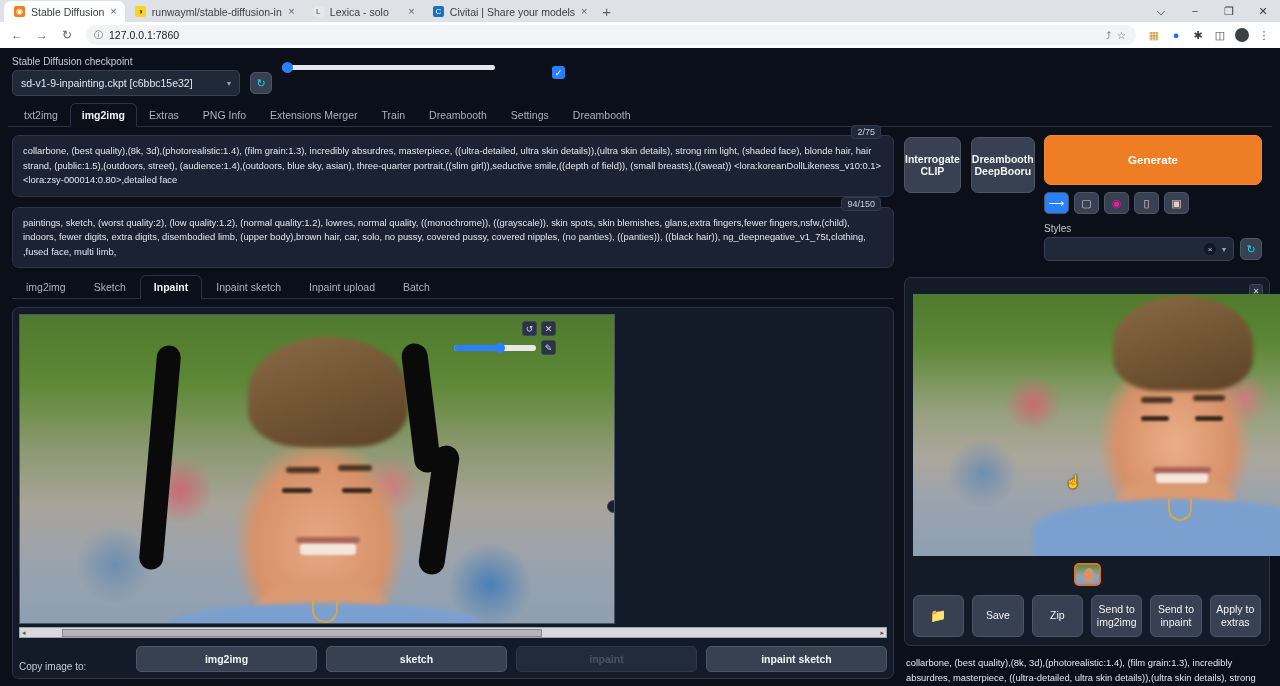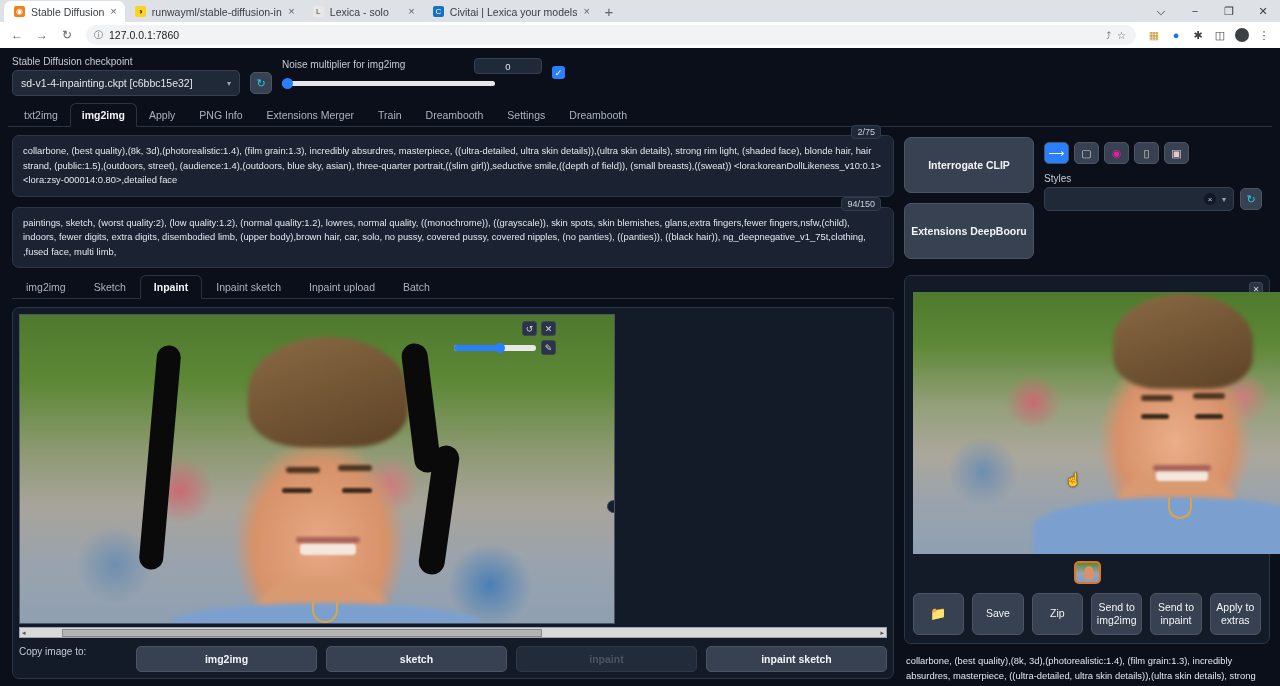--- a/index.html
+++ b/index.html
@@ -97,21 +97,21 @@
     position: relative; background: #1b2332; border: 1px solid #2c3648; border-radius: 7px;
     padding: 8px 10px; margin-bottom: 10px;
   }
   .prompt-text { font-size: 9.4px; line-height: 1.55; color: #e2e6ee; word-wrap: break-word; }
   .token-badge {
     position: absolute; top: -11px; right: 12px; background: #202938; border: 1px solid #323c50;
     border-radius: 4px; font-size: 9px; color: #c9cfdb; padding: 1px 5px;
   }
   .prompt-row { display: flex; gap: 10px; align-items: flex-start; }
 
-  .interrogate-col { width: 130px; display: flex; flex-direction: column; gap: 10px; padding-top: 2px; }
+  .interrogate-col { width: 130px; display: flex; flex-direction: row; gap: 10px; padding-top: 2px; }
   .interrogate-btn {
     height: 56px; background: #374151; border: 1px solid #4b5563; border-radius: 7px;
     display: flex; align-items: center; justify-content: center;
     font-size: 10.5px; font-weight: bold; color: #f3f4f6; text-align: center;
   }
   .gen-col { width: 218px; }
   .generate-btn {
     height: 50px; background: #ef7d24; border: 1px solid #f08a39; border-radius: 7px;
     display: flex; align-items: center; justify-content: center;
     font-size: 11.5px; font-weight: bold; color: #fff;
@@ -149,21 +149,21 @@
   .brush-row { position: absolute; top: 25px; right: 58px; display: flex; align-items: center; gap: 5px; }
   .brush-track { width: 82px; height: 6px; background: #e8e8e8; border-radius: 3px; position: relative; }
   .brush-fill { position: absolute; left: 0; top: 0; height: 6px; width: 46px; background: #2a7fff; border-radius: 3px; }
   .brush-thumb { position: absolute; left: 41px; top: -2px; width: 10px; height: 10px; border-radius: 50%; background: #2a7fff; }
   .rsz-dot { position: absolute; right: -6px; top: 185px; width: 13px; height: 13px; border-radius: 50%; background: #15202f; border: 1px solid #3b4658; }
   .hscroll { height: 11px; background: #d9d9d9; border: 1px solid #9aa3b2; display: flex; align-items: center;
              justify-content: space-between; padding: 0 2px; margin-top: 3px; position: relative; }
   .hscroll .thumb { position: absolute; left: 42px; top: 1px; height: 8px; width: 480px; background: #b4b4b4; border: 1px solid #8b8b8b; }
   .hscroll .arr { font-size: 7px; color: #555; z-index: 2; }
 
-  .copyrow { display: flex; align-items: flex-start; gap: 9px; margin-top: 8px; }
+  .copyrow { display: flex; align-items: flex-end; gap: 9px; margin-top: 8px; }
   .copy-label { font-size: 10px; color: #c5cad6; width: 108px; }
   .copy-btn {
     flex: 1 1 0; height: 26px; background: #374151; border: 1px solid #4b5563; border-radius: 5px;
     display: flex; align-items: center; justify-content: center; font-size: 10.5px; font-weight: bold; color: #f3f4f6;
   }
   .copy-btn.disabled { background: #222b3a; border-color: #2e3849; color: #4a5463; }
 
   
   .result-panel { background: #131a28; border: 1px solid #2c3648; border-radius: 7px; padding: 8px; position: relative; }
   .result-close { position: absolute; top: 6px; right: 6px; width: 14px; height: 14px; background: #2b3444;
@@ -203,21 +203,21 @@
     </div>
 
     <div class="tab">
       <span class="favicon" style="background:#e8e8e8;color:#444;">L</span>
       <span class="tab-title">Lexica - solo</span>
       <span class="tab-close">×</span>
     </div>
 
     <div class="tab">
       <span class="favicon" style="background:#1971c2;">C</span>
-      <span class="tab-title">Civitai | Lexica your models</span>
+      <span class="tab-title">Civitai | Share your models</span>
       <span class="tab-close">×</span>
     </div>
 
     <div class="newtab">+</div>
 
     <div class="winctl">
       <span>⌵</span>
       <span>−</span>
       <span>❐</span>
       <span>✕</span>
@@ -248,48 +248,44 @@
     </div>
   </div>
 </div>
 
 <div class="app">
 
   <div class="row-top">
     <div class="ckpt-wrap">
       <span class="field-label">Stable Diffusion checkpoint</span>
       <div class="ckpt-select">
-        <span>sd-v1-4-inpainting.ckpt [c6bbc15e32]</span>
+        <span>sd-v1-9-inpainting.ckpt [c6bbc15e32]</span>
         <span class="caret">▾</span>
       </div>
     </div>
 
     <div style="padding-top:16px;">
       <div class="icon-btn-blue">↻</div>
     </div>
 
     <div class="noise-wrap">
-      <div class="noise-head">
-        <span class="field-label">Noise multiplier for img2img</span>
-        <span class="noise-num">0</span>
-      </div>
       <div class="slider-track">
         <div class="slider-thumb"></div>
       </div>
     </div>
 
     <div class="cc-wrap">
       <span class="checkbox-on">✓</span>
     </div>
   </div>
 
   <div class="maintabs">
     <div class="maintab">txt2img</div>
     <div class="maintab active">img2img</div>
-    <div class="maintab">Apply</div>
+    <div class="maintab">Extras</div>
     <div class="maintab">PNG Info</div>
     <div class="maintab">Extensions Merger</div>
     <div class="maintab">Train</div>
     <div class="maintab">Dreambooth</div>
     <div class="maintab">Settings</div>
     <div class="maintab">Dreambooth</div>
   </div>
 
   <div class="body-cols">
 
@@ -378,24 +374,25 @@
         </div>
       </div>
 
     </div>
 
     <div class="col-right">
 
       <div style="display:flex;gap:10px;">
         <div class="interrogate-col">
           <div class="interrogate-btn">Interrogate CLIP</div>
-          <div class="interrogate-btn">Extensions DeepBooru</div>
+          <div class="interrogate-btn">Dreambooth DeepBooru</div>
         </div>
 
         <div class="gen-col">
+          <div class="generate-btn">Generate</div>
           <div class="mini-icons">
             <div class="mini-icon blue">⟶</div>
             <div class="mini-icon" style="color:#cfd4de;">▢</div>
             <div class="mini-icon" style="color:#e0219b;">◉</div>
             <div class="mini-icon" style="color:#d8cfc2;">▯</div>
             <div class="mini-icon" style="color:#e3c9c9;">▣</div>
           </div>
           <div class="styles-label">Styles</div>
           <div class="styles-row">
             <div class="styles-select">

